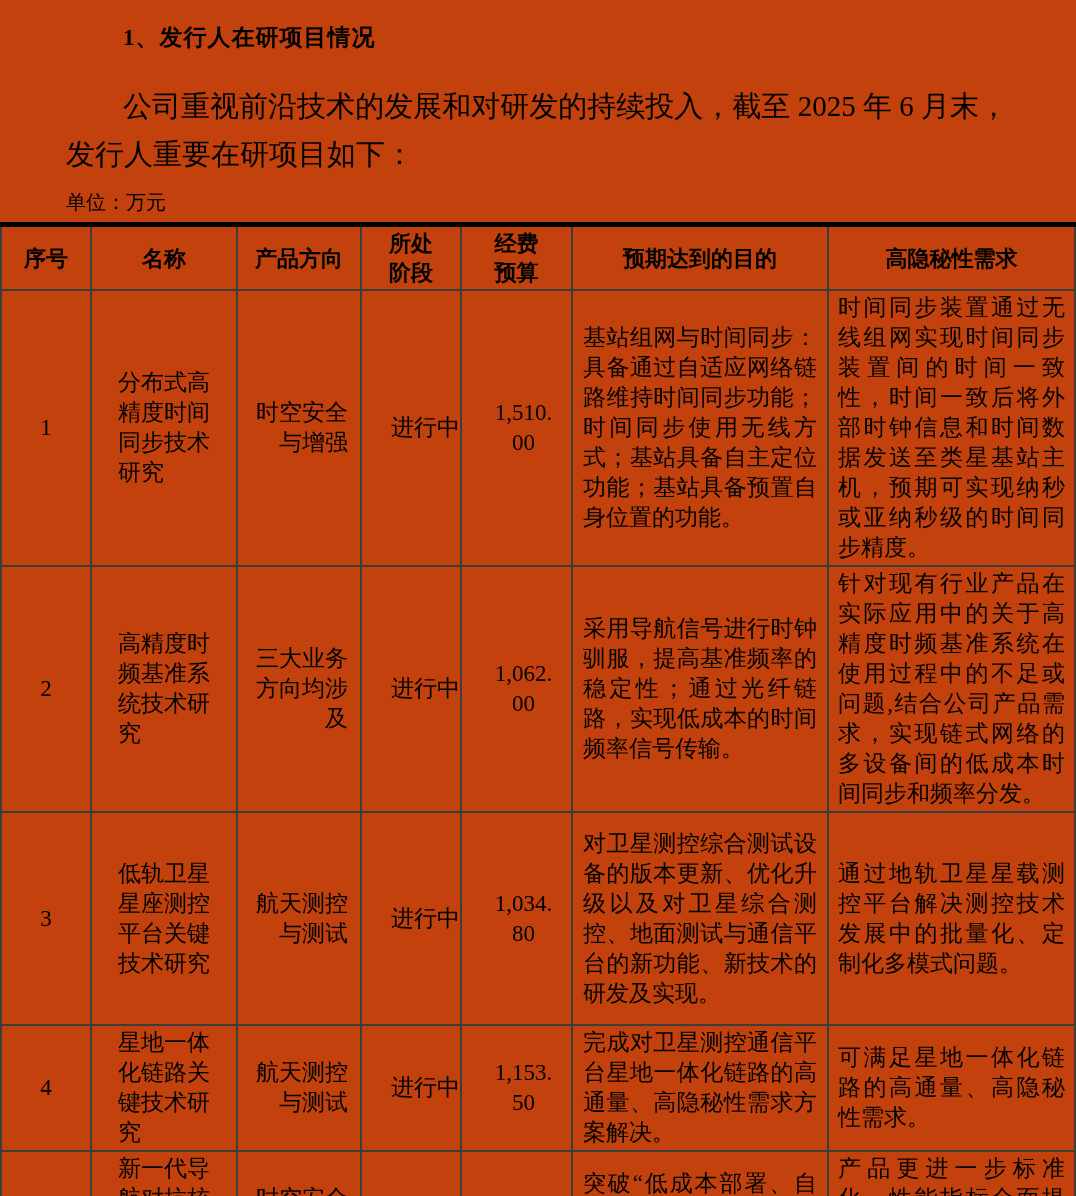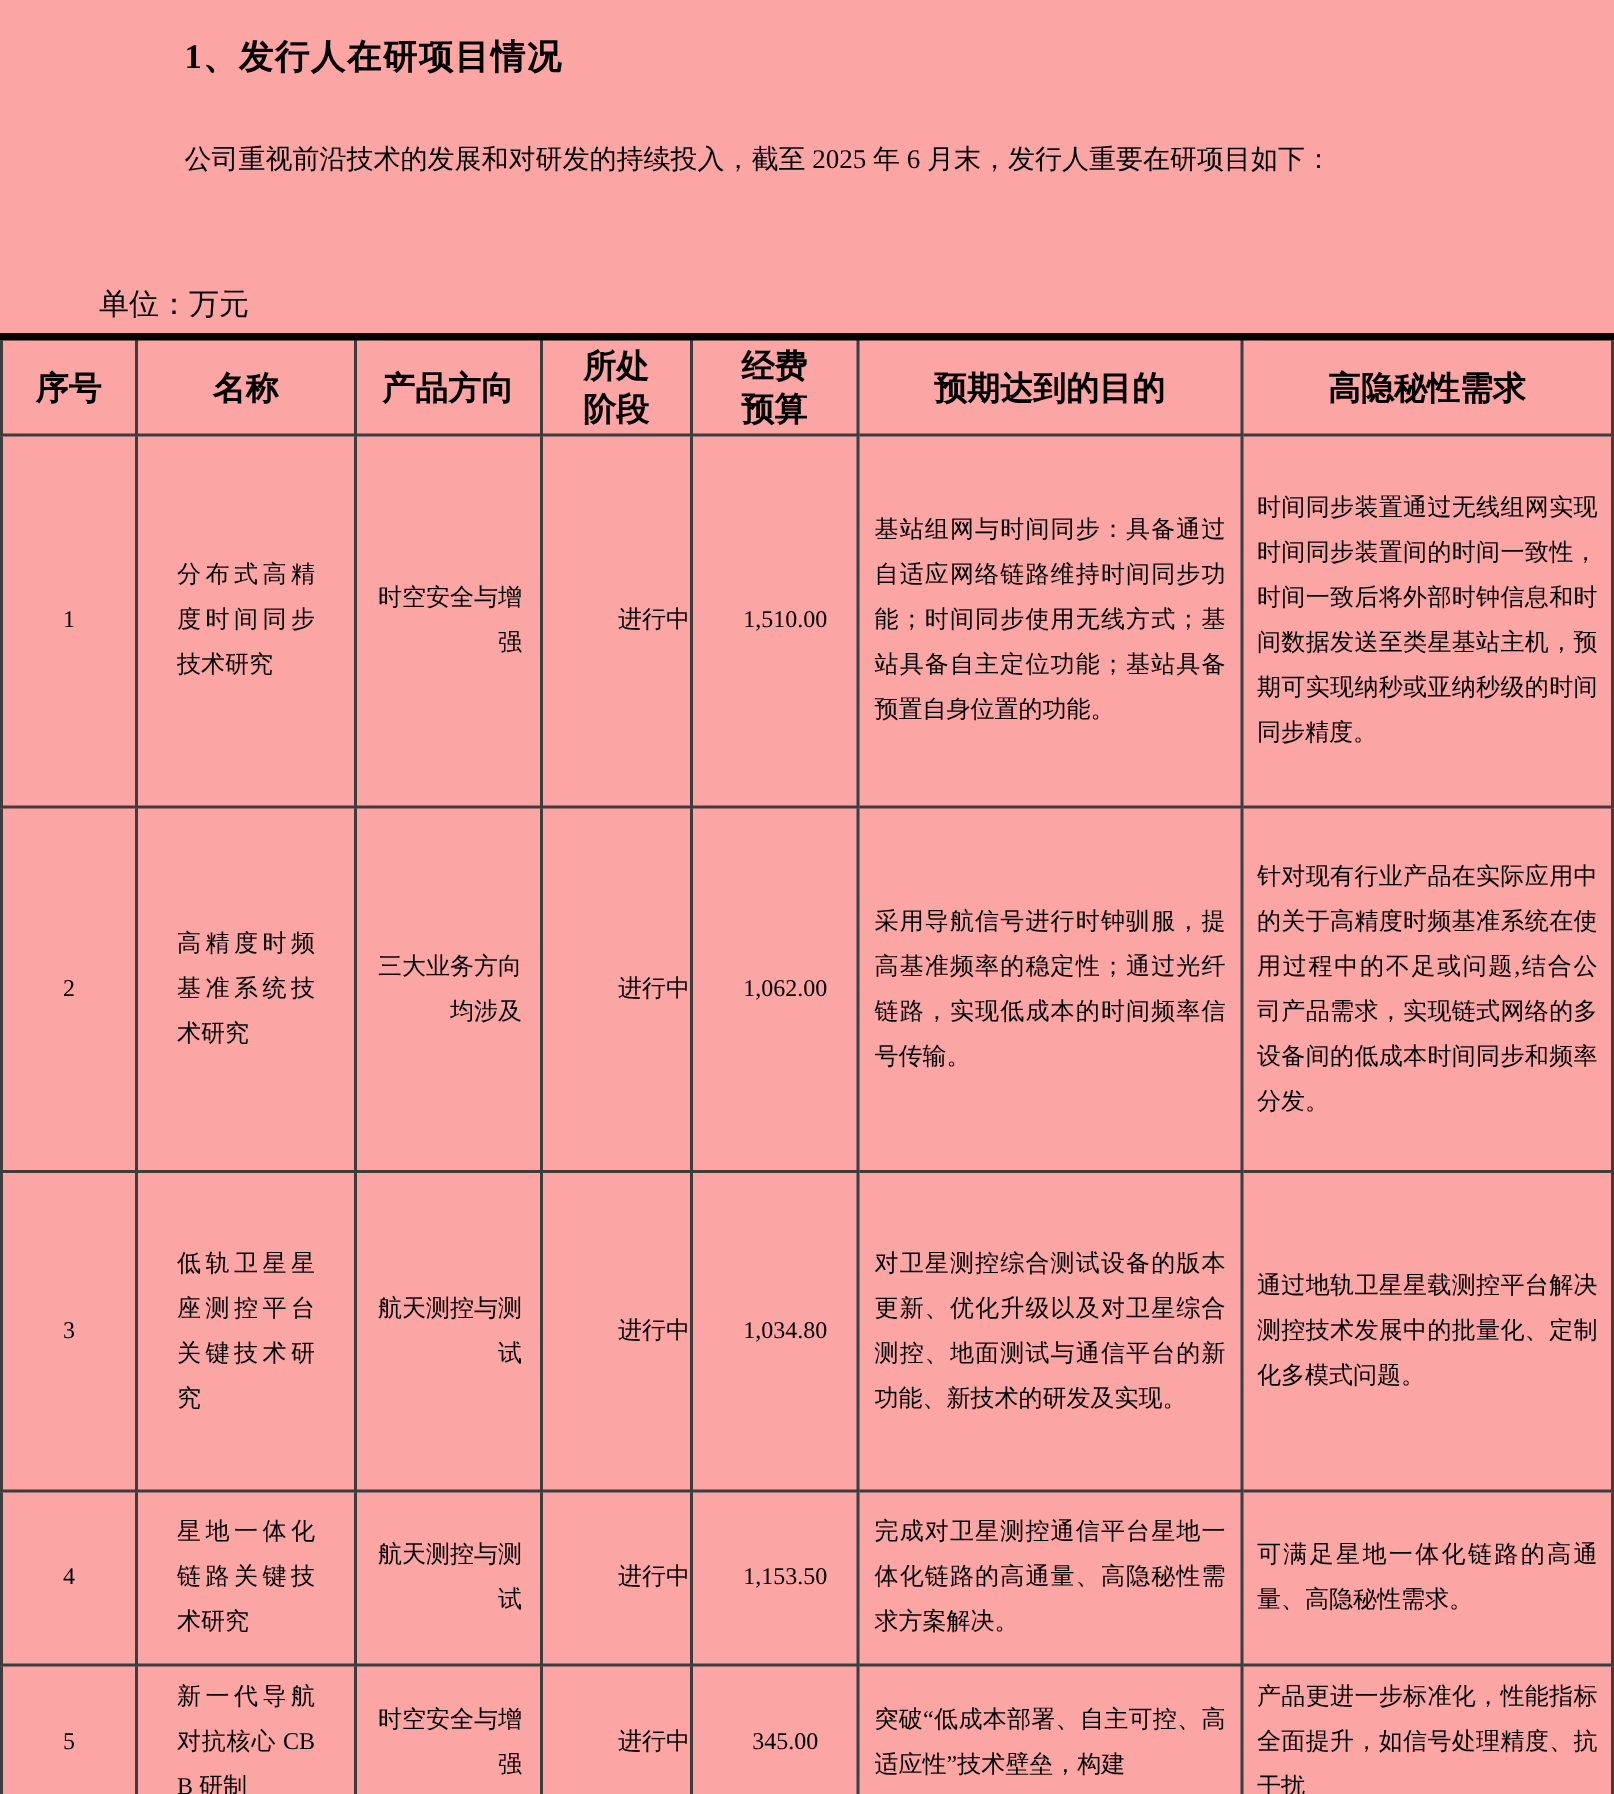--- a/index.html
+++ b/index.html
@@ -1,50 +1,50 @@
 <!DOCTYPE html>
 <html><head>
 <meta charset="utf-8">
 <style>
   html, body { margin:0; padding:0; background:#ffffff; }
   body {
     width:1076px; height:1196px; overflow:hidden;
     font-family:"Liberation Serif","DejaVu Serif",serif;
     color:#000;
   }
-  .page { position:relative; width:1076px; height:1196px; background:#fca5a5; }
+  .page { position:relative; width:1076px; height:1196px; background:#c2410c; }
 
   .doc-title {
     position:absolute; left:123px; top:22px;
     font-size:23px; font-weight:bold; letter-spacing:1px;
   }
   .doc-intro {
     position:absolute; left:66px; top:82px; width:942px;
-    font-size:18px; line-height:48px; text-align:justify; text-indent:57px;
+    font-size:29px; line-height:48px; text-align:justify; text-indent:57px;
   }
   .unit-label {
     position:absolute; left:66px; top:189px; width:942px;
     font-size:20px; text-align:left;
   }
 
   table.projects {
     position:absolute; left:0; top:222px; width:1074px;
     border-collapse:collapse; table-layout:fixed;
   }
   table.projects { border-top:5px solid #000; }
   th, td {
     border:2px solid #3d3d3d;
     vertical-align:middle;
     word-break:break-all;
   }
   th {
     font-size:22px; font-weight:bold; text-align:center;
     line-height:29px; padding:2px 4px; white-space:pre-line;
   }
-  td { font-size:16px; line-height:30px; padding:2px 0;border-radius:26px; }
+  td { font-size:23px; line-height:30px; padding:2px 0;border-radius:26px; }
 
   .c-no     { text-align:center; }
   .c-name   { text-align:justify; padding:2px 26px; }
   .c-dir    { text-align:right;  padding:2px 12px; }
   .c-stage  { text-align:right; }
   .c-budget { text-align:center;   padding-right:14px;padding-left:28px; }
   .c-goal   { text-align:justify; padding:2px 10px;margin-left:44px; }
   .c-adv    { text-align:justify; padding:2px 9px; }
 </style>
 </head>

